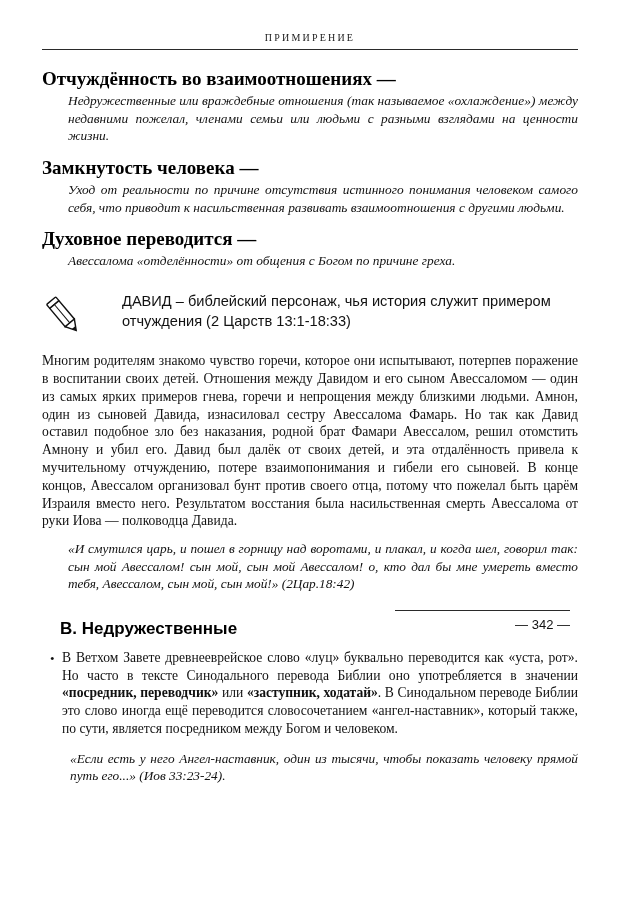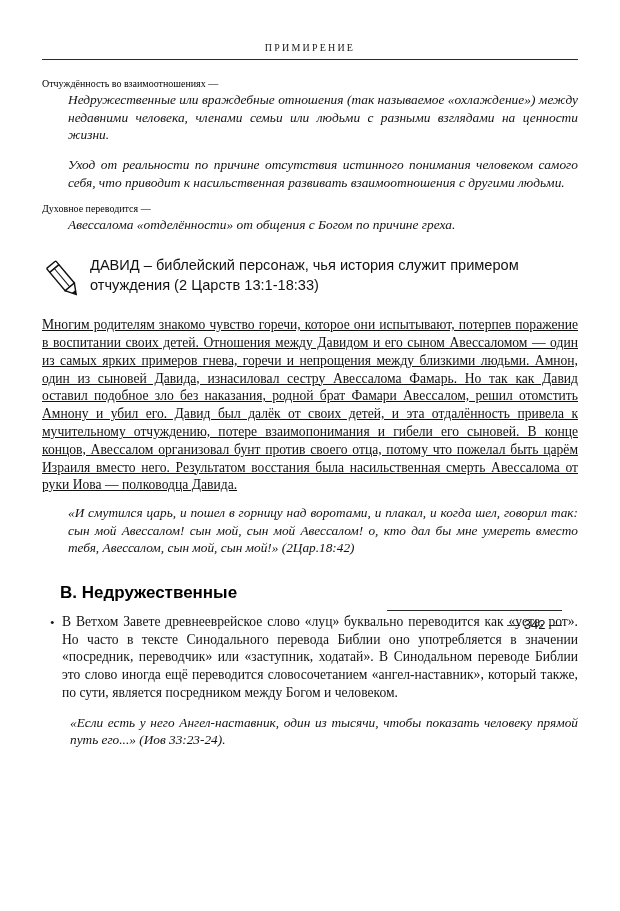--- a/index.html
+++ b/index.html
@@ -13,78 +13,78 @@
     font-family: "Liberation Serif", serif;
     color: #111111;
     position: relative;
     overflow: hidden;
   }
   .page {
     position: relative;
     width: 620px;
     height: 650px;
     box-sizing: border-box;
-    padding: 18px 42px;
+    padding: 8px 42px;
   }
   .running-head {
     text-align: center;
     font-family: "Liberation Serif", serif;
     font-size: 10px;
     letter-spacing: 2.2px;
     color: #1a1a1a;
     padding-top: 24px;
     padding-bottom: 6px;
   }
   .head-rule {
     border: 0;
     border-top: 1px solid #2a2a2a;
     margin: 0 0 18px 0;
   }
   .term-block {
     margin-bottom: 12px;
   }
   .term-title {
     font-family: "Liberation Serif", serif;
-    font-weight: normal;
-    font-size: 10px;
+    font-weight: bold;
+    font-size: 19px;
     color: #000;
     margin: 0 0 2px 0;
   }
   .term-def {
     font-style: italic;
     font-size: 13.4px;
     line-height: 1.32;
     margin: 0 0 0 26px;
     text-align: justify;
   }
   .callout {
     display: flex;
     align-items: flex-start;
     margin: 22px 0 14px 0;
+    gap: 32px;
   }
   .pencil-icon {
     flex: 0 0 44px;
     width: 44px;
     height: 44px;
     margin-top: 2px;
   }
   .callout-text {
     font-family: "Liberation Sans", sans-serif;
     font-size: 14.6px;
     line-height: 1.35;
     color: #111;
     padding-left: 4px;
   }
   .body-par {
     font-size: 13.6px;
     line-height: 1.31;
     text-align: justify;
     margin: 0 0 7px 0;
     hyphens: manual;
-    text-decoration: underline;
   }
   .quote {
     font-style: italic;
     font-size: 13.3px;
     line-height: 1.32;
     text-align: justify;
     margin: 10px 0 0 26px;
   }
   .section-title {
     font-family: "Liberation Sans", sans-serif;
@@ -101,32 +101,32 @@
     flex: 0 0 12px;
     font-size: 13px;
     line-height: 1.31;
     padding-top: 1px;
   }
   .bullet-text {
     font-size: 13.6px;
     line-height: 1.31;
     text-align: justify;
   }
-  .bullet-text b { font-weight: normal; margin-top: 22px; }
+  .bullet-text b { font-weight: bold; margin-top: 22px; }
   .quote-indent {
     font-style: italic;
     font-size: 13.3px;
     line-height: 1.32;
     text-align: justify;
     margin: 12px 0 4px 28px;
   }
   .footer {
     position: absolute;
     left: 0;
-    right: 16px;
+    right: 8px;
     bottom: 18px;
     text-align: center;
   }
   .footer-rule {
     width: 175px;
     margin: 0 42px 6px auto;
     border: 0;
     border-top: 1px solid #2a2a2a;
   }
   .page-num {
@@ -140,24 +140,25 @@
 </head>
 <body>
 
 <div class="page">
 
   <div class="running-head">ПРИМИРЕНИЕ</div>
   <hr class="head-rule">
 
   <div class="term-block">
     <div class="term-title">Отчуждённость во взаимоотношениях —</div>
-    <div class="term-def">Недружественные или враждебные отношения (так называемое «охлаждение») между недавними человека, членами семьи или людьми с разными взглядами на ценности жизни.</div>
+    <div class="term-def">Недружественные или враждебные отношения (так называемое «охлаждение») между недавними пожелал, членами семьи или людьми с разными взглядами на ценности жизни.</div>
   </div>
 
   <div class="term-block">
+    <div class="term-title">Замкнутость человека —</div>
     <div class="term-def">Уход от реальности по причине отсутствия истинного понимания человеком самого себя, что приводит к насильственная развивать взаимоотношения с другими людьми.</div>
   </div>
 
   <div class="term-block">
     <div class="term-title">Духовное переводится —</div>
     <div class="term-def">Авессалома «отделённости» от общения с Богом по причине греха.</div>
   </div>
 
   <div class="callout">
     <div class="pencil-icon">

